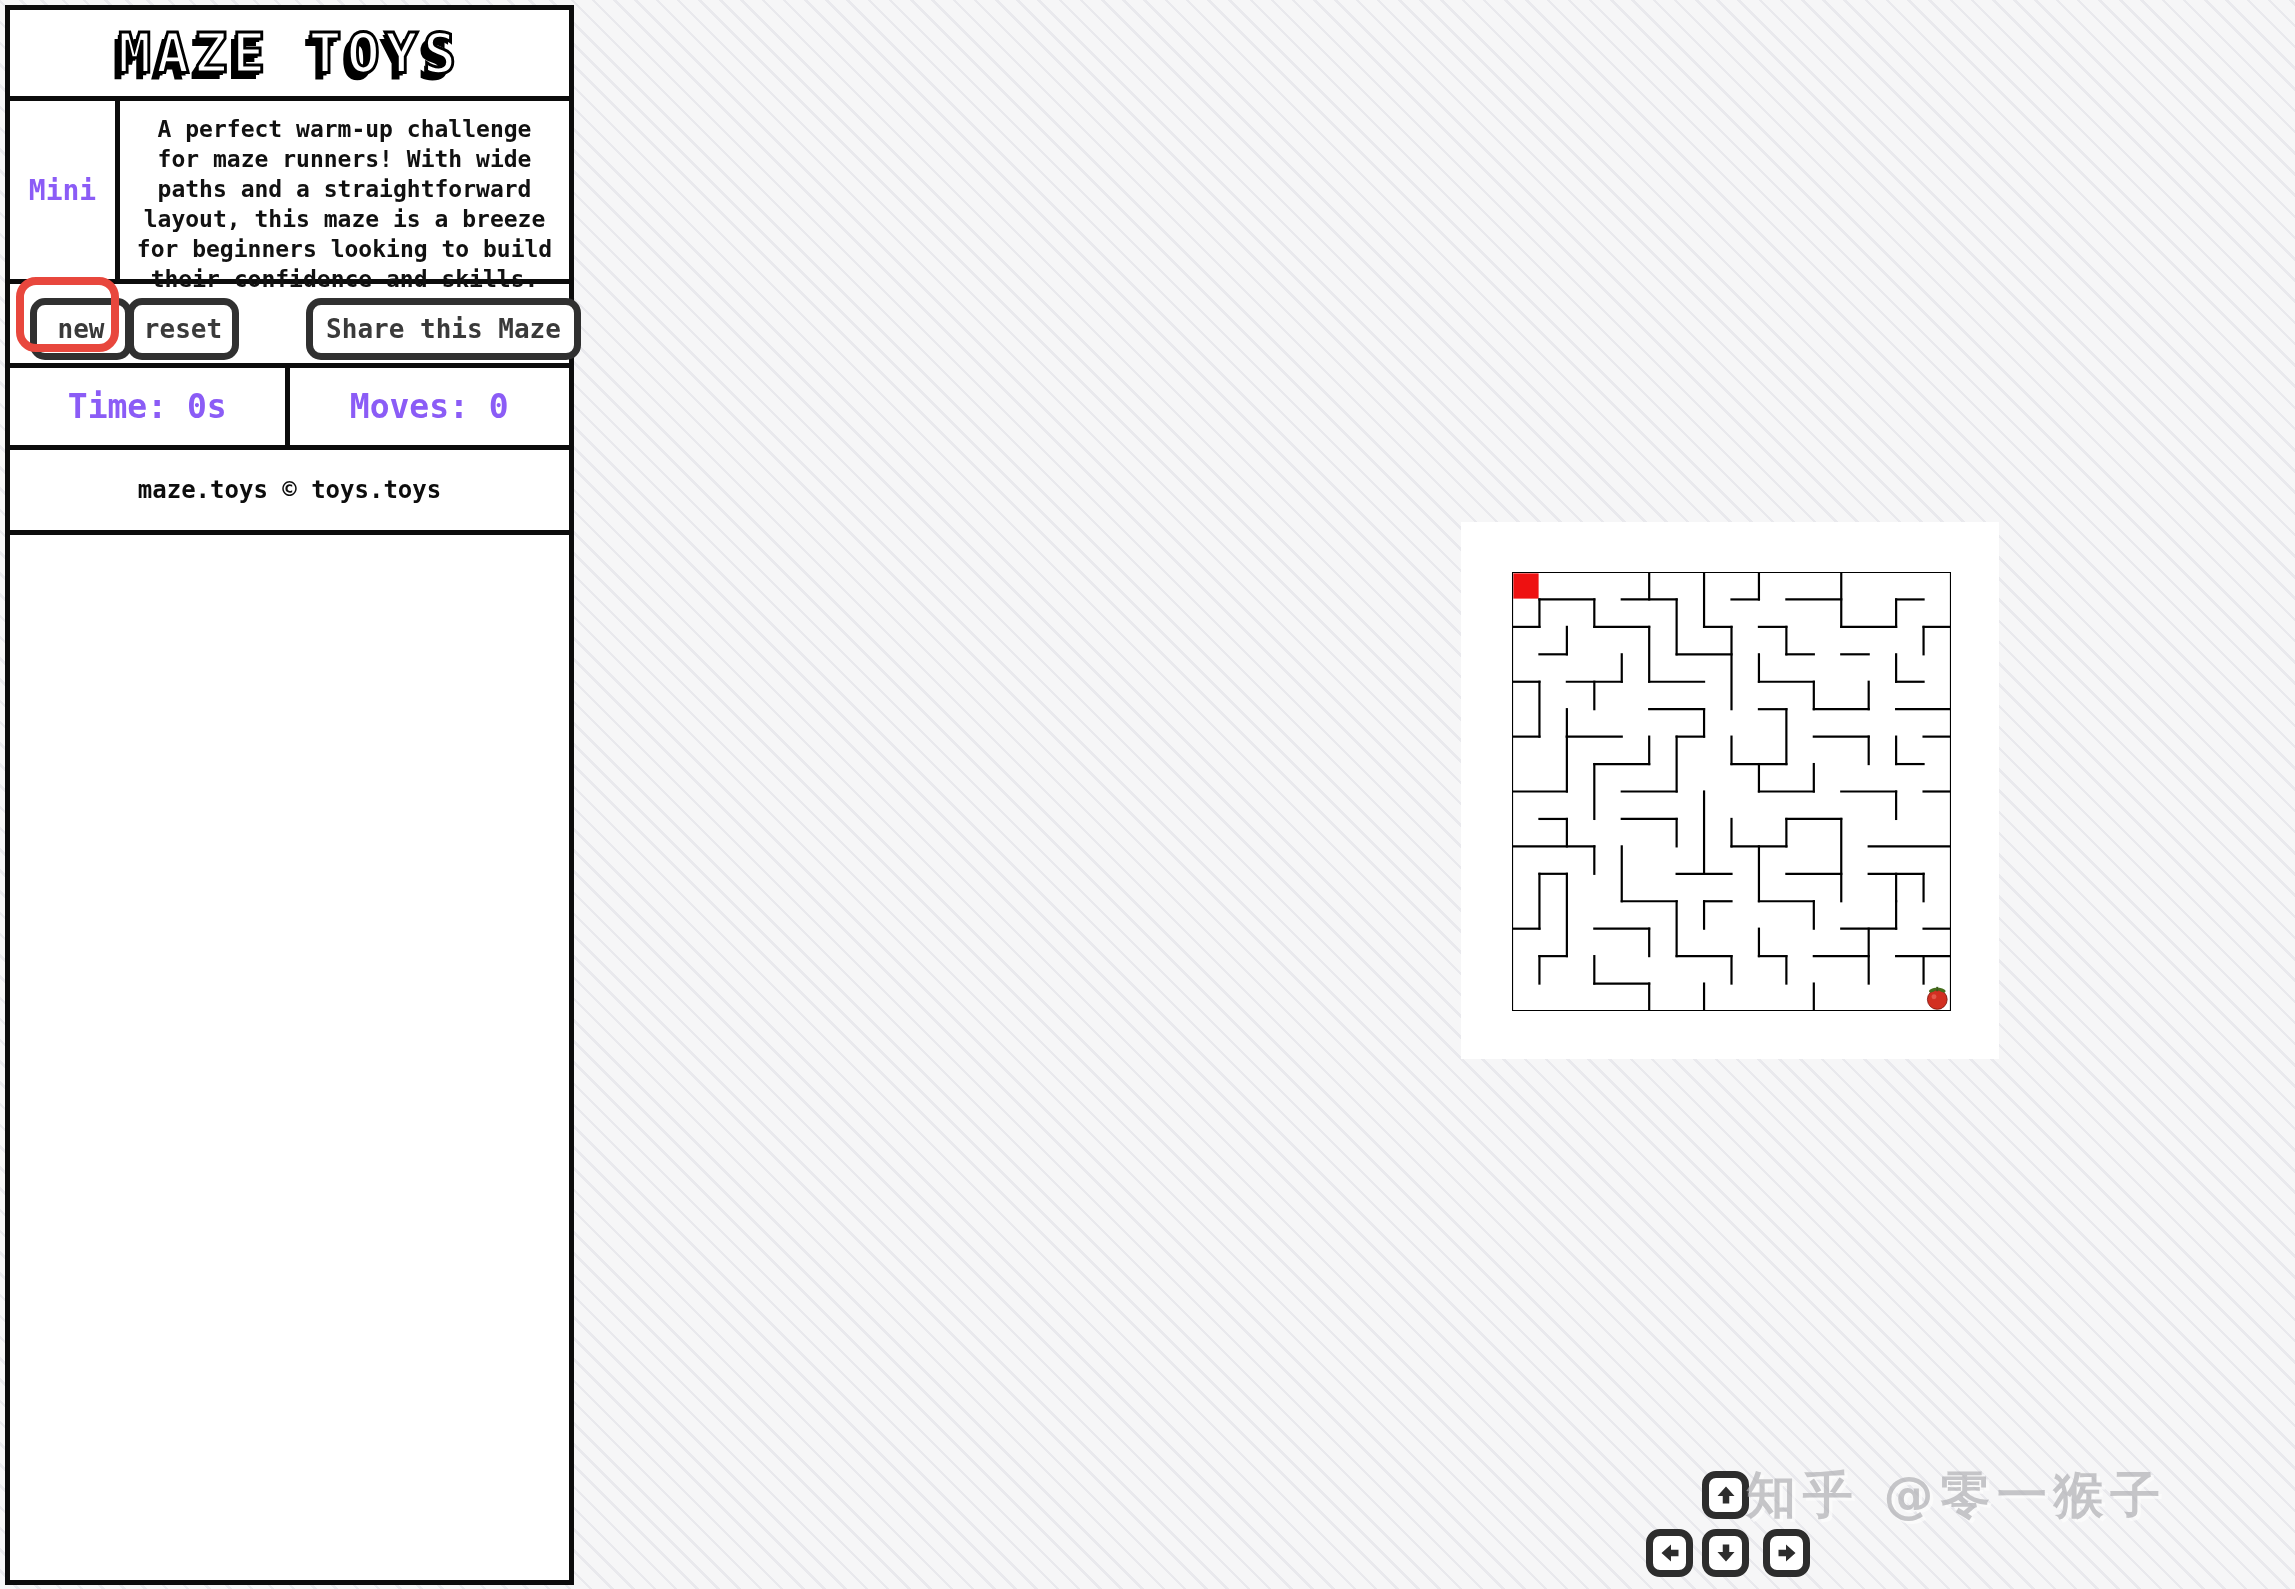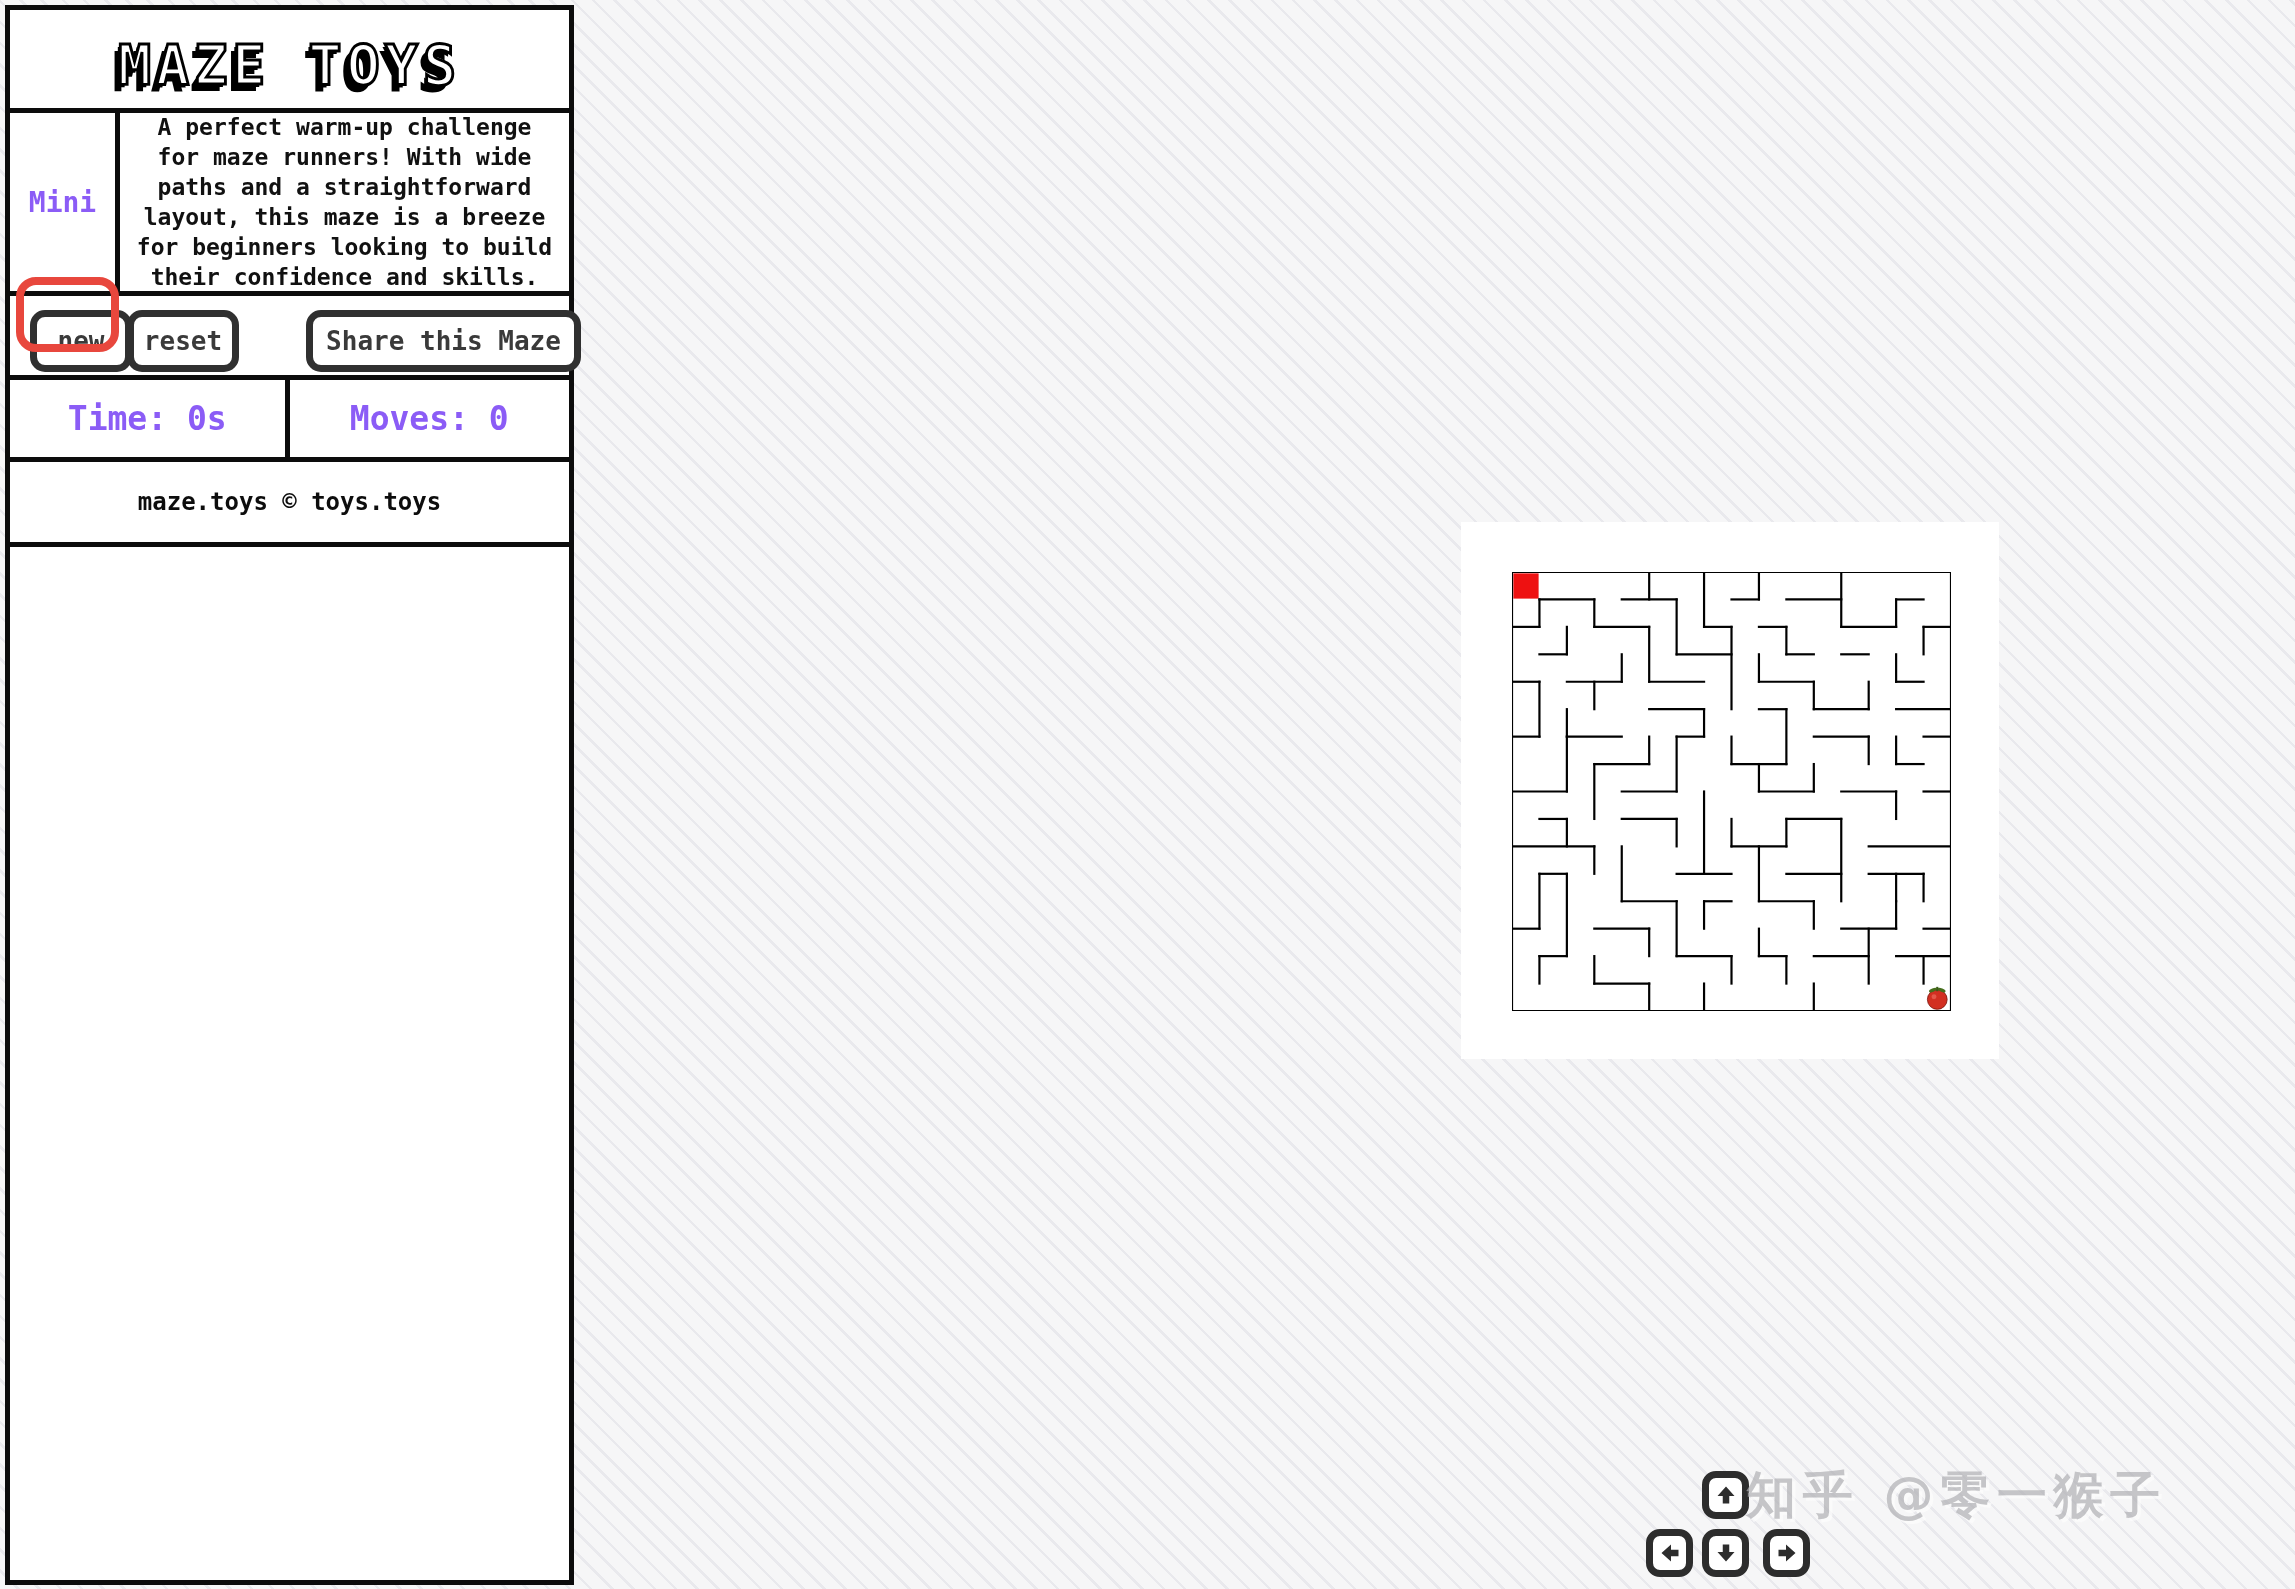--- a/index.html
+++ b/index.html
@@ -6,30 +6,30 @@
   body{
     width:2295px;height:1590px;overflow:hidden;position:relative;
     font-family:"DejaVu Sans Mono","Liberation Mono",monospace;
     background-color:#f6f6f7;
     background-image:repeating-linear-gradient(45deg,#f6f6f7 0px,#f6f6f7 12.5px,#e9e9ed 12.5px,#e9e9ed 15px);
   }
   .abs{position:absolute;}
   
   #sidebar{left:5px;top:5px;width:569px;height:1580px;background:#fff;border:5.8px solid #0c0c0c;box-sizing:border-box;}
   .row{position:relative;width:100%;box-sizing:border-box;border-bottom:5.8px solid #0c0c0c;}
-  #header-row{height:91px;display:flex;align-items:center;justify-content:center;margin-top:12px;}
+  #header-row{height:91px;display:flex;align-items:center;justify-content:center;}
   #page-title{
     font-size:55px;font-weight:900;letter-spacing:5px;color:#fff;
     -webkit-text-stroke:2.9px #000;
     text-shadow:-5.8px 6.7px 0 #000,-2.5px 3.3px 0 #000;
     white-space:nowrap;
   }
   #info-row{height:183px;display:flex;}
   #difficulty-cell{width:110px;border-right:5.8px solid #0c0c0c;box-sizing:border-box;display:flex;align-items:center;justify-content:center;font-size:28px;font-weight:bold;color:#8b5cf6;}
-  #description-cell{flex:1;display:flex;align-items:center;justify-content:center;padding:4px 10px;box-sizing:border-box;}
+  #description-cell{flex:1;display:flex;align-items:flex-start;justify-content:center;padding:13px 10px;box-sizing:border-box;}
   #description-text{font-size:23px;line-height:30px;font-weight:bold;color:#111;text-align:center;}
   #buttons-row{height:84px;}
   .btn{
     position:absolute;top:14px;height:62px;background:#fff;border:7.5px solid #303030;border-radius:15px;
     box-sizing:border-box;display:flex;align-items:center;justify-content:center;
     font-size:26px;font-weight:bold;color:#3a3a3a;font-family:inherit;cursor:pointer;padding:8px;
   }
   #new-button{left:20px;width:102px;}
   #reset-button{left:117px;width:112px;}
   #share-button{left:280px;width:275px;margin-left:16px;}

